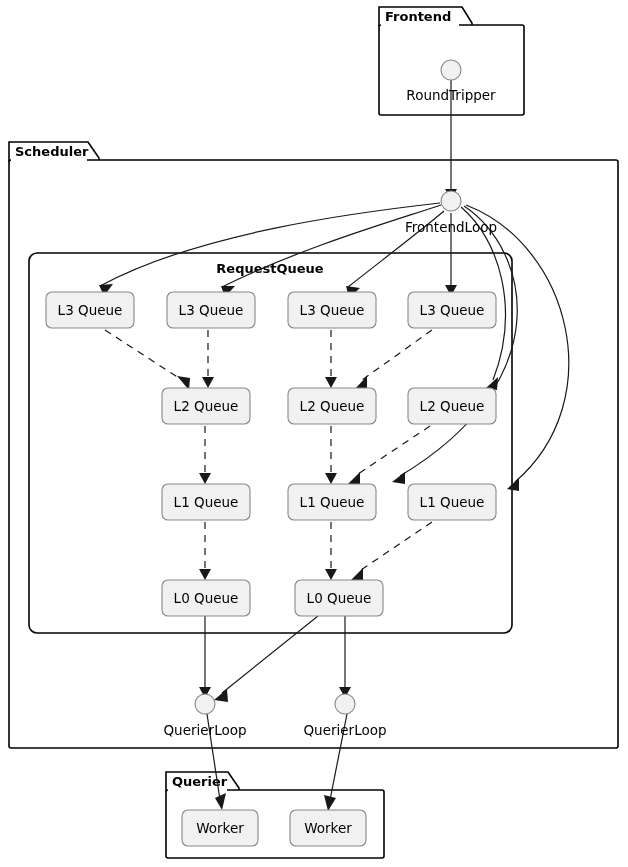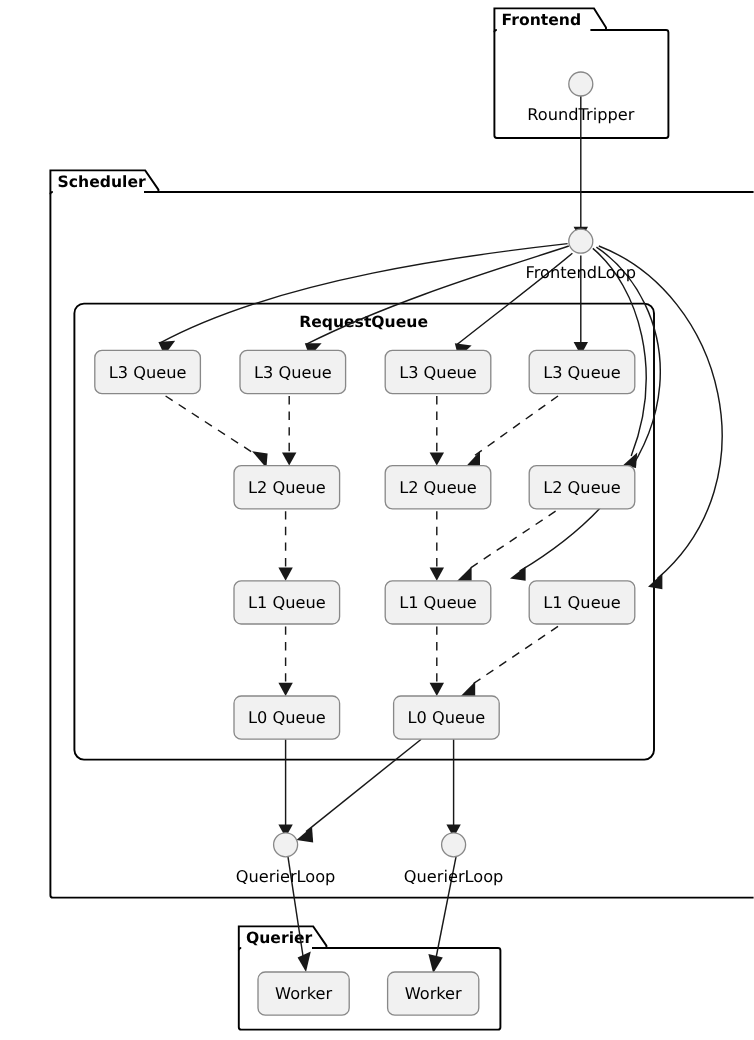--- a/index.html
+++ b/index.html
@@ -11,21 +11,20 @@
   body {
     width: 628px;
     height: 867px;
     overflow: hidden;
     font-family: "DejaVu Sans", sans-serif;
   }
   #diagram-root {
     position: relative;
     width: 564px;
     height: 867px;
-    padding-left: 33px;
   }
   svg#diagram-svg {
     display: block;
     width: 628px;
     height: 867px;
   }
   .pkg-body {
     fill: #FFFFFF;
     stroke: #000000;
     stroke-width: 1.6;

